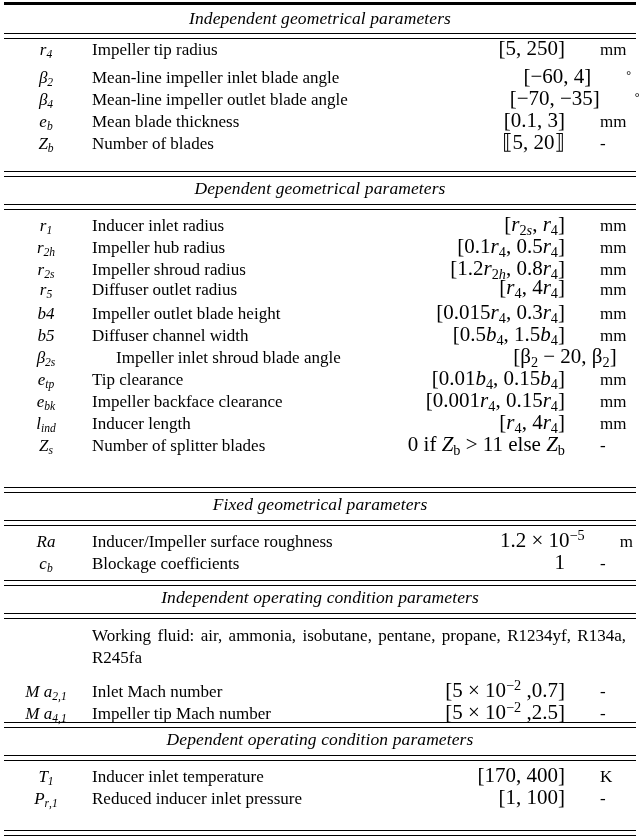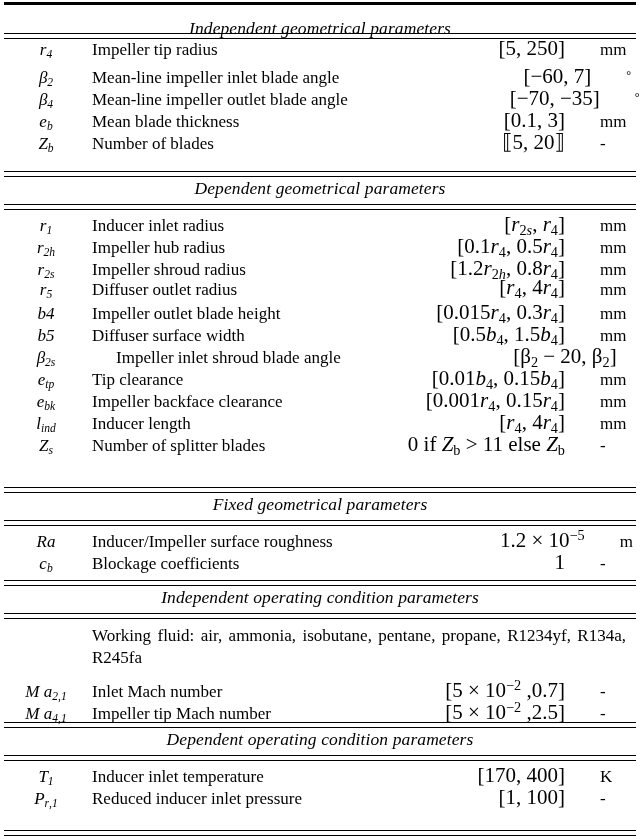--- a/index.html
+++ b/index.html
@@ -89,36 +89,36 @@
     <div class="rule rule-double" style="top: 33px;"></div>
     <div class="rule rule-double" style="top: 171px;"></div>
     <div class="rule rule-double" style="top: 204px;"></div>
     <div class="rule rule-double" style="top: 487px;"></div>
     <div class="rule rule-double" style="top: 520px;"></div>
     <div class="rule rule-double" style="top: 580px;"></div>
     <div class="rule rule-double" style="top: 613px;"></div>
     <div class="rule rule-double" style="top: 722px;"></div>
     <div class="rule rule-double" style="top: 755px;"></div>
     <div class="rule rule-double" style="top: 830px;"></div>
-    <div class="sect-title" style="top: 8px; margin-top: 10px;">Independent geometrical parameters</div>
+    <div class="sect-title" style="top: 8px;">Independent geometrical parameters</div>
     <div class="sect-title" style="top: 178px;">Dependent geometrical parameters</div>
     <div class="sect-title" style="top: 494px;">Fixed geometrical parameters</div>
     <div class="sect-title" style="top: 587px;">Independent operating condition parameters</div>
     <div class="sect-title" style="top: 729px;">Dependent operating condition parameters</div>
     <div class="fluid" style="top: 625px;">Working fluid: air, ammonia, isobutane, pentane, propane, R1234yf, R134a, R245fa</div>
     <div class="row" style="top: 36px;">
       <div class="c-sym">r<sub>4</sub></div>
       <div class="c-desc">Impeller tip radius</div>
       <div class="c-val">[5, 250]</div>
       <div class="c-unit">mm</div>
     </div>
     <div class="row" style="top: 64px;">
       <div class="c-sym">β<sub>2</sub></div>
       <div class="c-desc">Mean-line impeller inlet blade angle</div>
-      <div class="c-val">[−60, 7]</div>
+      <div class="c-val">[−60, 4]</div>
       <div class="c-unit deg-cell"><span class="deg">°</span></div>
     </div>
     <div class="row" style="top: 86px;">
       <div class="c-sym">β<sub>4</sub></div>
       <div class="c-desc">Mean-line impeller outlet blade angle</div>
       <div class="c-val">[−70, −35]</div>
       <div class="c-unit deg-cell"><span class="deg">°</span></div>
     </div>
     <div class="row" style="top: 108px;">
       <div class="c-sym">e<sub>b</sub></div>
@@ -157,21 +157,21 @@
       <div class="c-unit">mm</div>
     </div>
     <div class="row" style="top: 300px;">
       <div class="c-sym">b4</div>
       <div class="c-desc">Impeller outlet blade height</div>
       <div class="c-val">[0.015<i>r</i><sub>4</sub>, 0.3<i>r</i><sub>4</sub>]</div>
       <div class="c-unit">mm</div>
     </div>
     <div class="row" style="top: 322px;">
       <div class="c-sym">b5</div>
-      <div class="c-desc">Diffuser surface width</div>
+      <div class="c-desc">Diffuser channel width</div>
       <div class="c-val">[0.5<i>b</i><sub>4</sub>, 1.5<i>b</i><sub>4</sub>]</div>
       <div class="c-unit">mm</div>
     </div>
     <div class="row" style="top: 344px; gap: 24px;">
       <div class="c-sym">β<sub>2s</sub></div>
       <div class="c-desc">Impeller inlet shroud blade angle</div>
       <div class="c-val">[β<sub>2</sub> − 20, β<sub>2</sub>]</div>
       <div class="c-unit deg-cell"><span class="deg">°</span></div>
     </div>
     <div class="row" style="top: 366px;">

